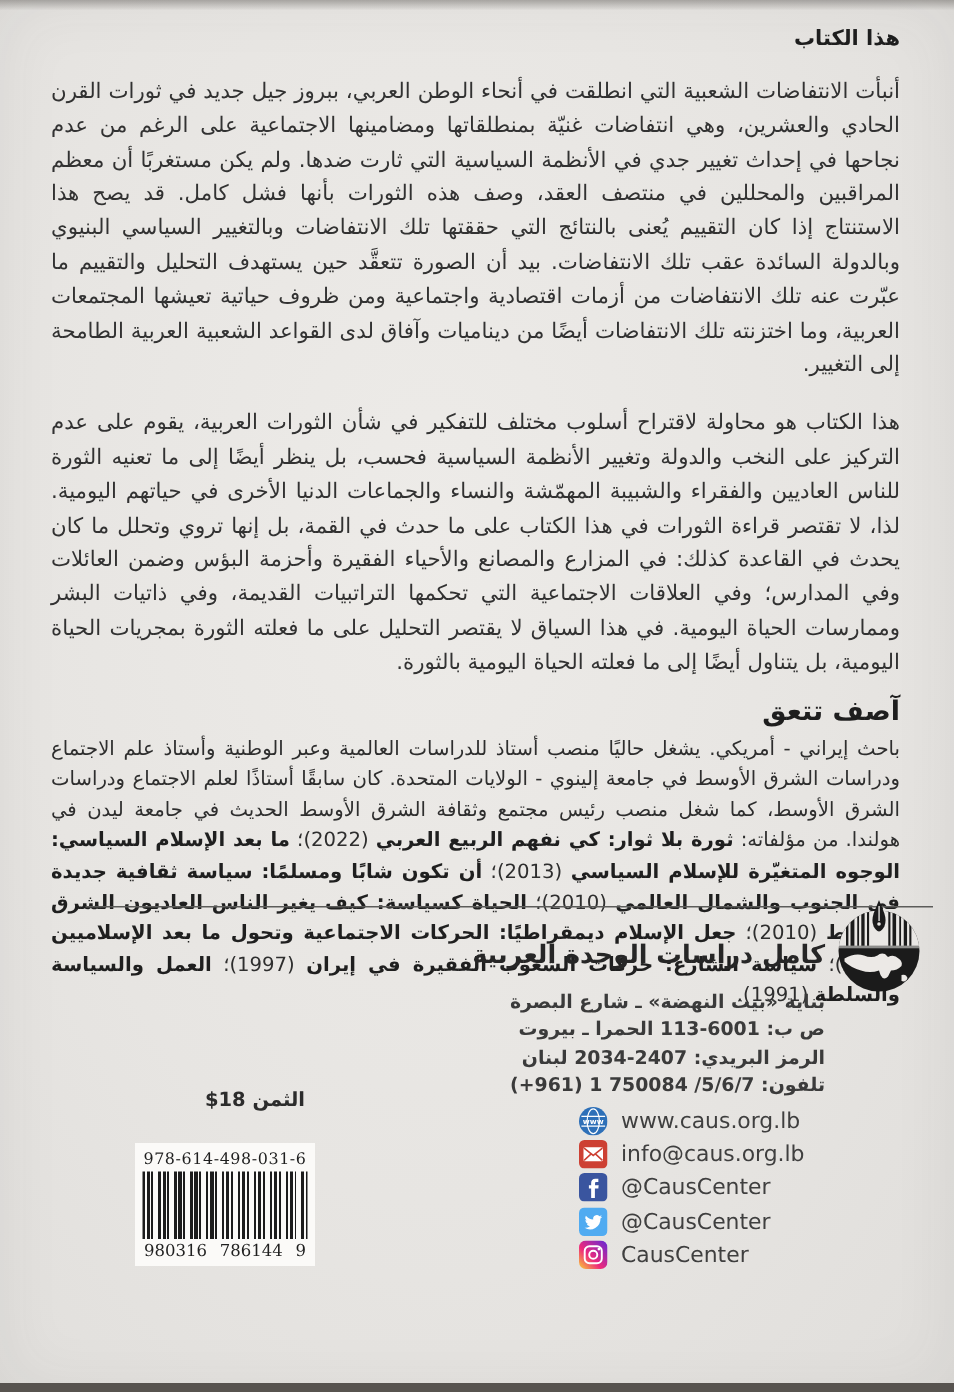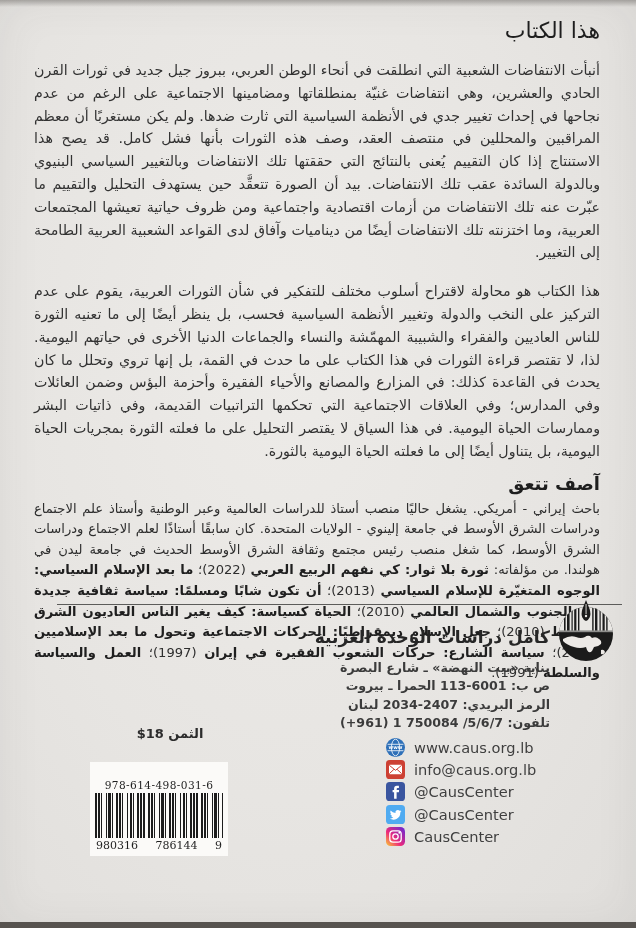--- a/index.html
+++ b/index.html
@@ -7,21 +7,21 @@
     position:relative;width:636px;height:928px;overflow:hidden;
     background:radial-gradient(ellipse at 45% 38%, #edebe8 0%, #e7e5e2 55%, #e0dedb 100%);
     font-family:"DejaVu Sans", sans-serif;color:#3a3a3a;direction:rtl;
     box-shadow:inset 0 0 45px rgba(60,55,50,.07);
   }
   .edge-top{position:absolute;top:0;left:0;right:0;height:7px;
     background:linear-gradient(to bottom, rgba(80,76,72,.40), rgba(80,76,72,0));}
   .edge-bottom{position:absolute;bottom:0;left:0;right:0;height:6px;background:#57534f;}
 
   .content{position:absolute;top:18px;right:36px;left:34px;}
-  .sec-heading{font-size:22px;font-weight:400;color:#1e1e1e;margin:0 0 5px;}
+  .sec-heading{font-size:14px;font-weight:700;color:#1e1e1e;margin:0 0 5px;}
   .para{font-size:14.2px;line-height:22.8px;text-align:justify;text-align-last:right;
     margin:16px 0 9px;color:#323232;}
   .author-heading{font-size:18px;font-weight:800;color:#1e1e1e;margin:10px 0 5px;}
   .bio{font-size:13.1px;line-height:20.6px;text-align:justify;text-align-last:right;
     margin:0;color:#2e2e2e;}
   .bio .b{font-weight:bold;color:#1f1f1f;}
 
   .sep{position:absolute;top:604px;left:57px;right:14px;height:0;
     border-top:1.4px solid #5c5c5a;}
 
@@ -32,22 +32,22 @@
     font-size:12.6px;line-height:18.3px;font-weight:700;color:#3b3b3b;white-space:nowrap;margin-left:16px;}
 
   .contacts{position:absolute;top:736px;left:386px;direction:ltr;text-align:center;}
   .contact-row{display:flex;align-items:center;gap:9px;height:22.4px;
     font-size:14.6px;color:#3f3f3f;}
   .cicon{width:19px;height:19px;flex:none;display:block;}
 
   .price{position:absolute;top:726px;left:112px;width:116px;text-align:center;
     font-size:13px;font-weight:700;color:#2c2c2c;}
 
-  .barcode{position:absolute;top:762px;left:90px;width:138px;background:#fbfaf8;
-    padding:17px 5px 4px;box-sizing:border-box;}
+  .barcode{position:absolute;top:762px;left:90px;width:120px;background:#fbfaf8;
+    padding:5px 5px 4px;box-sizing:border-box;}
   .isbn{font-family:"DejaVu Serif", serif;font-size:10.6px;letter-spacing:.4px;
     text-align:center;color:#1f1f1f;white-space:nowrap;}
   .bars{height:45px;margin-top:2px;
     background:repeating-linear-gradient(90deg,
       #1c1c1c 0 1.6px,#fbfaf8 1.6px 2.8px,
       #1c1c1c 2.8px 5px,#fbfaf8 5px 6px,
       #1c1c1c 6px 7.2px,#fbfaf8 7.2px 10.6px);}
   .ean{display:flex;justify-content:space-between;align-items:baseline;
     font-family:"DejaVu Serif", serif;font-size:11px;color:#1f1f1f;
     margin-top:1px;padding:0 1px;}

